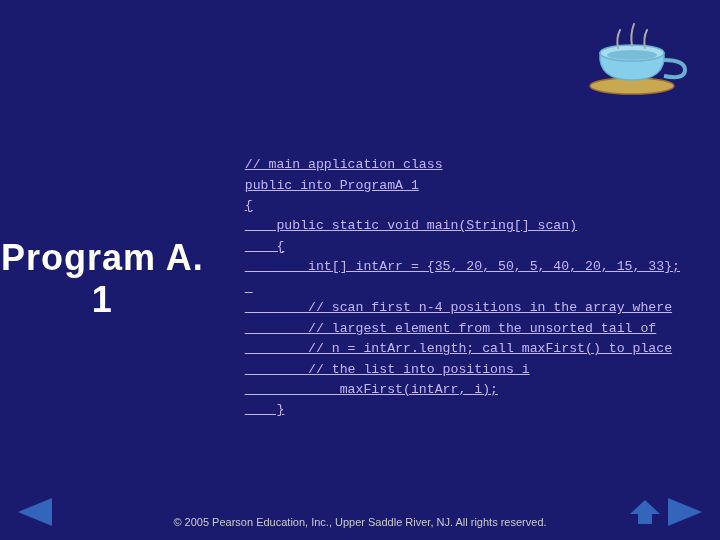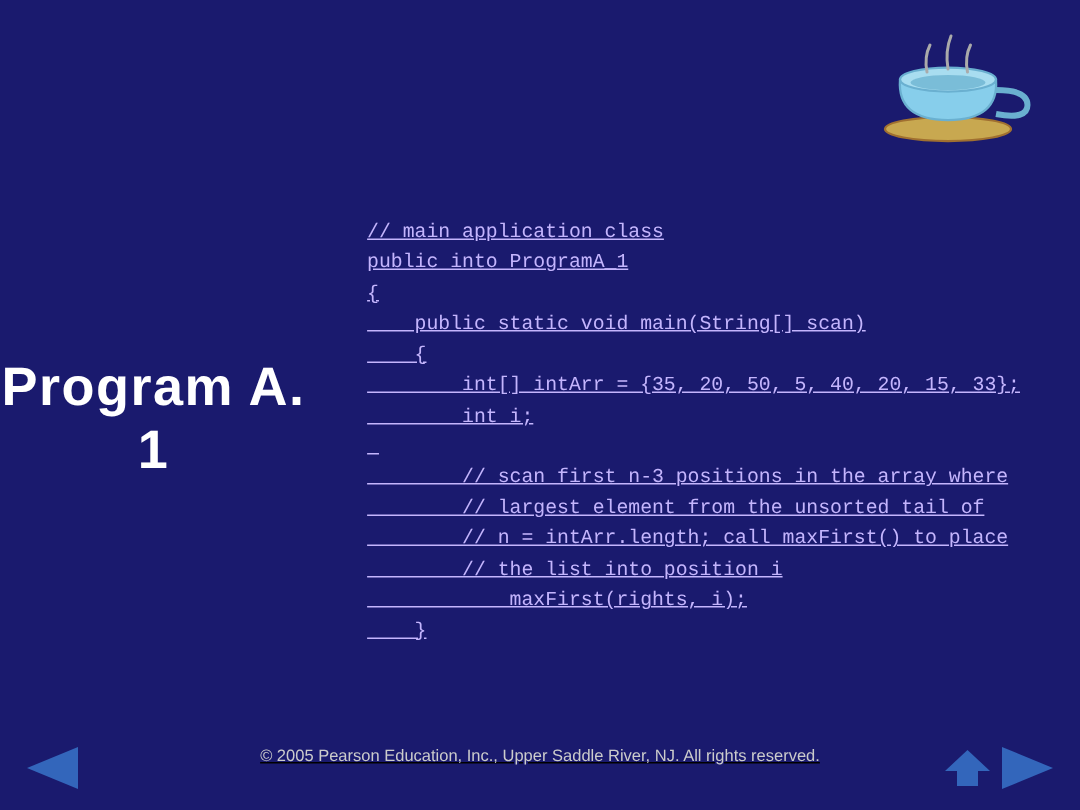--- a/index.html
+++ b/index.html
@@ -53,26 +53,25 @@
       text-decoration: underline;
     }
 
     .code-line {
       white-space: pre;
       display: block;
     }
 
     .footer {
       position: absolute;
-      bottom: 30px;
+      bottom: 12px;
       width: 100%;
       display: flex;
       justify-content: center;
       align-items: center;
-      text-decoration: underline;
     }
 
     .footer-text {
       color: #cccccc;
       font-size: 11px;
       font-family: Arial, sans-serif;
     }
 
     .nav-arrows {
       position: absolute;
@@ -129,27 +128,26 @@
 
   <div class="title">Program A. 1</div>
 
   <div class="code-block">
   <span class="code-line">// main application class</span>
       <span class="code-line">public into ProgramA_1</span>
       <span class="code-line">{</span>
       <span class="code-line">    public static void main(String[] scan)</span>
       <span class="code-line">    {</span>
       <span class="code-line">        int[] intArr = {35, 20, 50, 5, 40, 20, 15, 33};</span>
-      <span class="code-line">        int i;</span>
       <span class="code-line">&nbsp;</span>
-      <span class="code-line">        // scan first n-3 positions in the array where</span>
+      <span class="code-line">        // scan first n-4 positions in the array where</span>
       <span class="code-line">        // largest element from the unsorted tail of</span>
       <span class="code-line">        // n = intArr.length; call maxFirst() to place</span>
-      <span class="code-line">        // the list into position i</span>
-      <span class="code-line">            maxFirst(rights, i);</span>
+      <span class="code-line">        // the list into positions i</span>
+      <span class="code-line">            maxFirst(intArr, i);</span>
       <span class="code-line">    }</span>
     </div>
 
   <div class="footer">
     <span class="footer-text">© 2005 Pearson Education, Inc.,  Upper Saddle River, NJ.  All rights reserved.</span>
   </div>
 
   <div class="nav-arrows">
     <div class="nav-left-group">
       <div class="nav-arrow">

